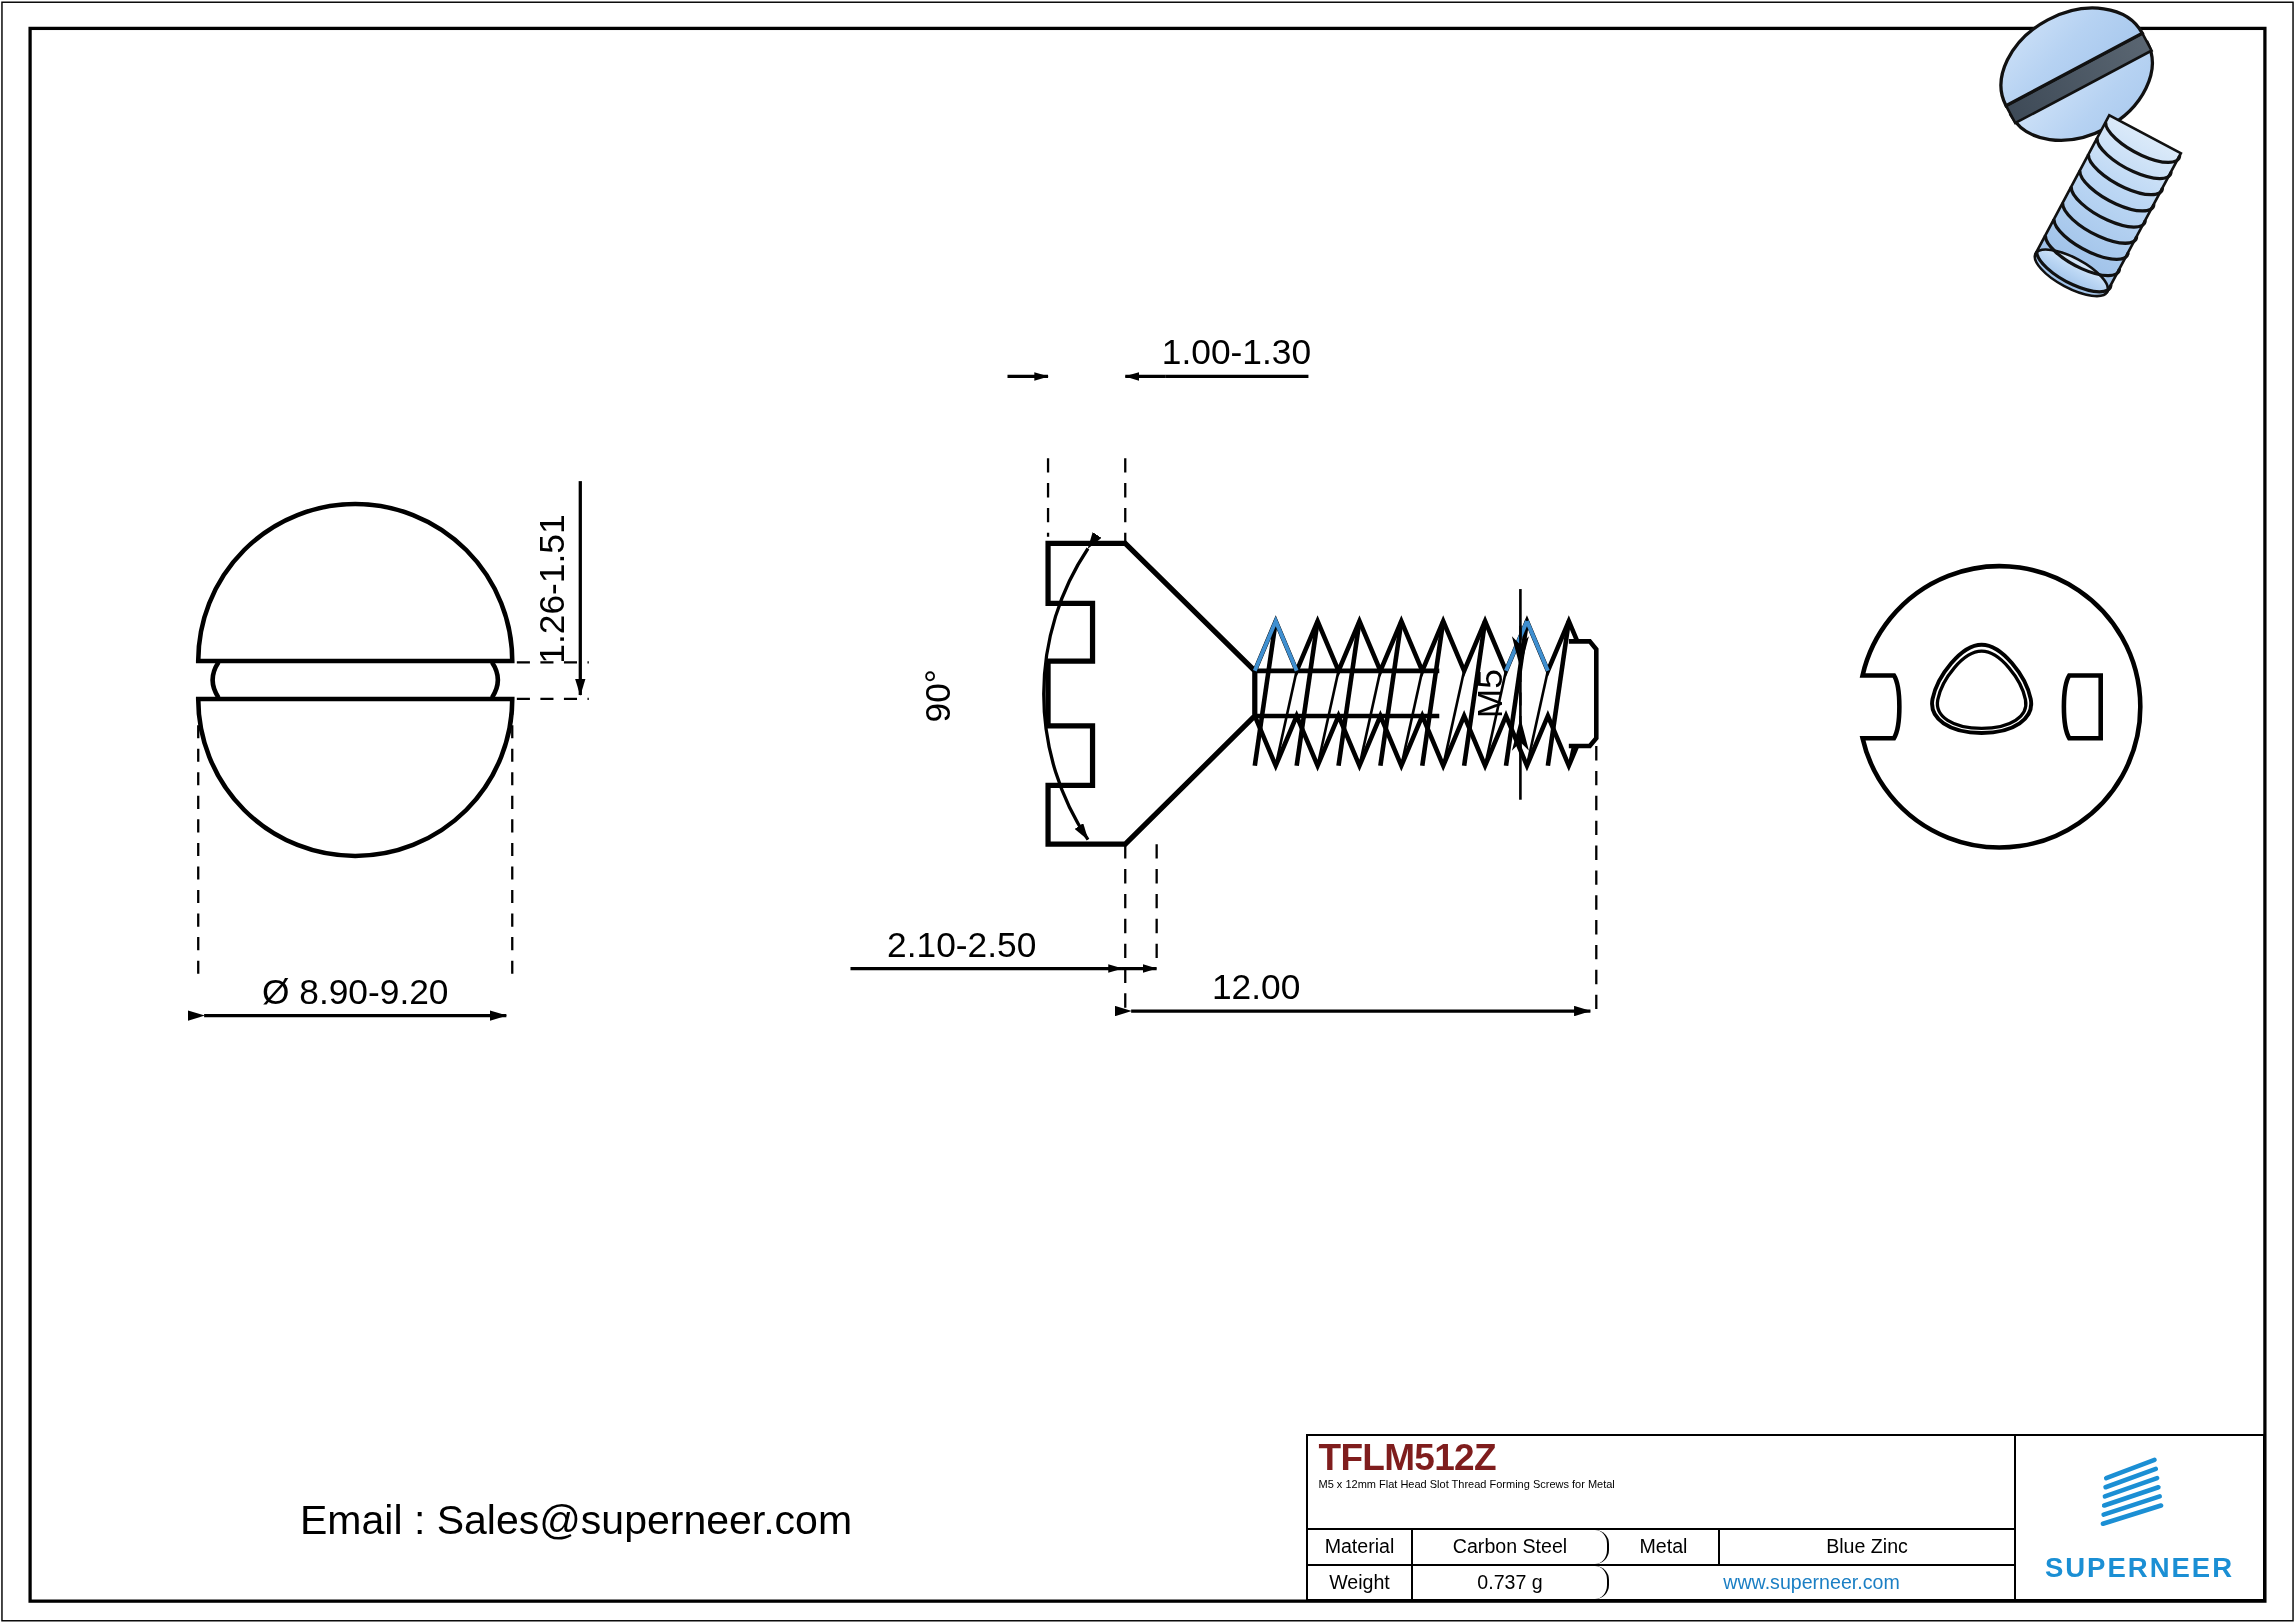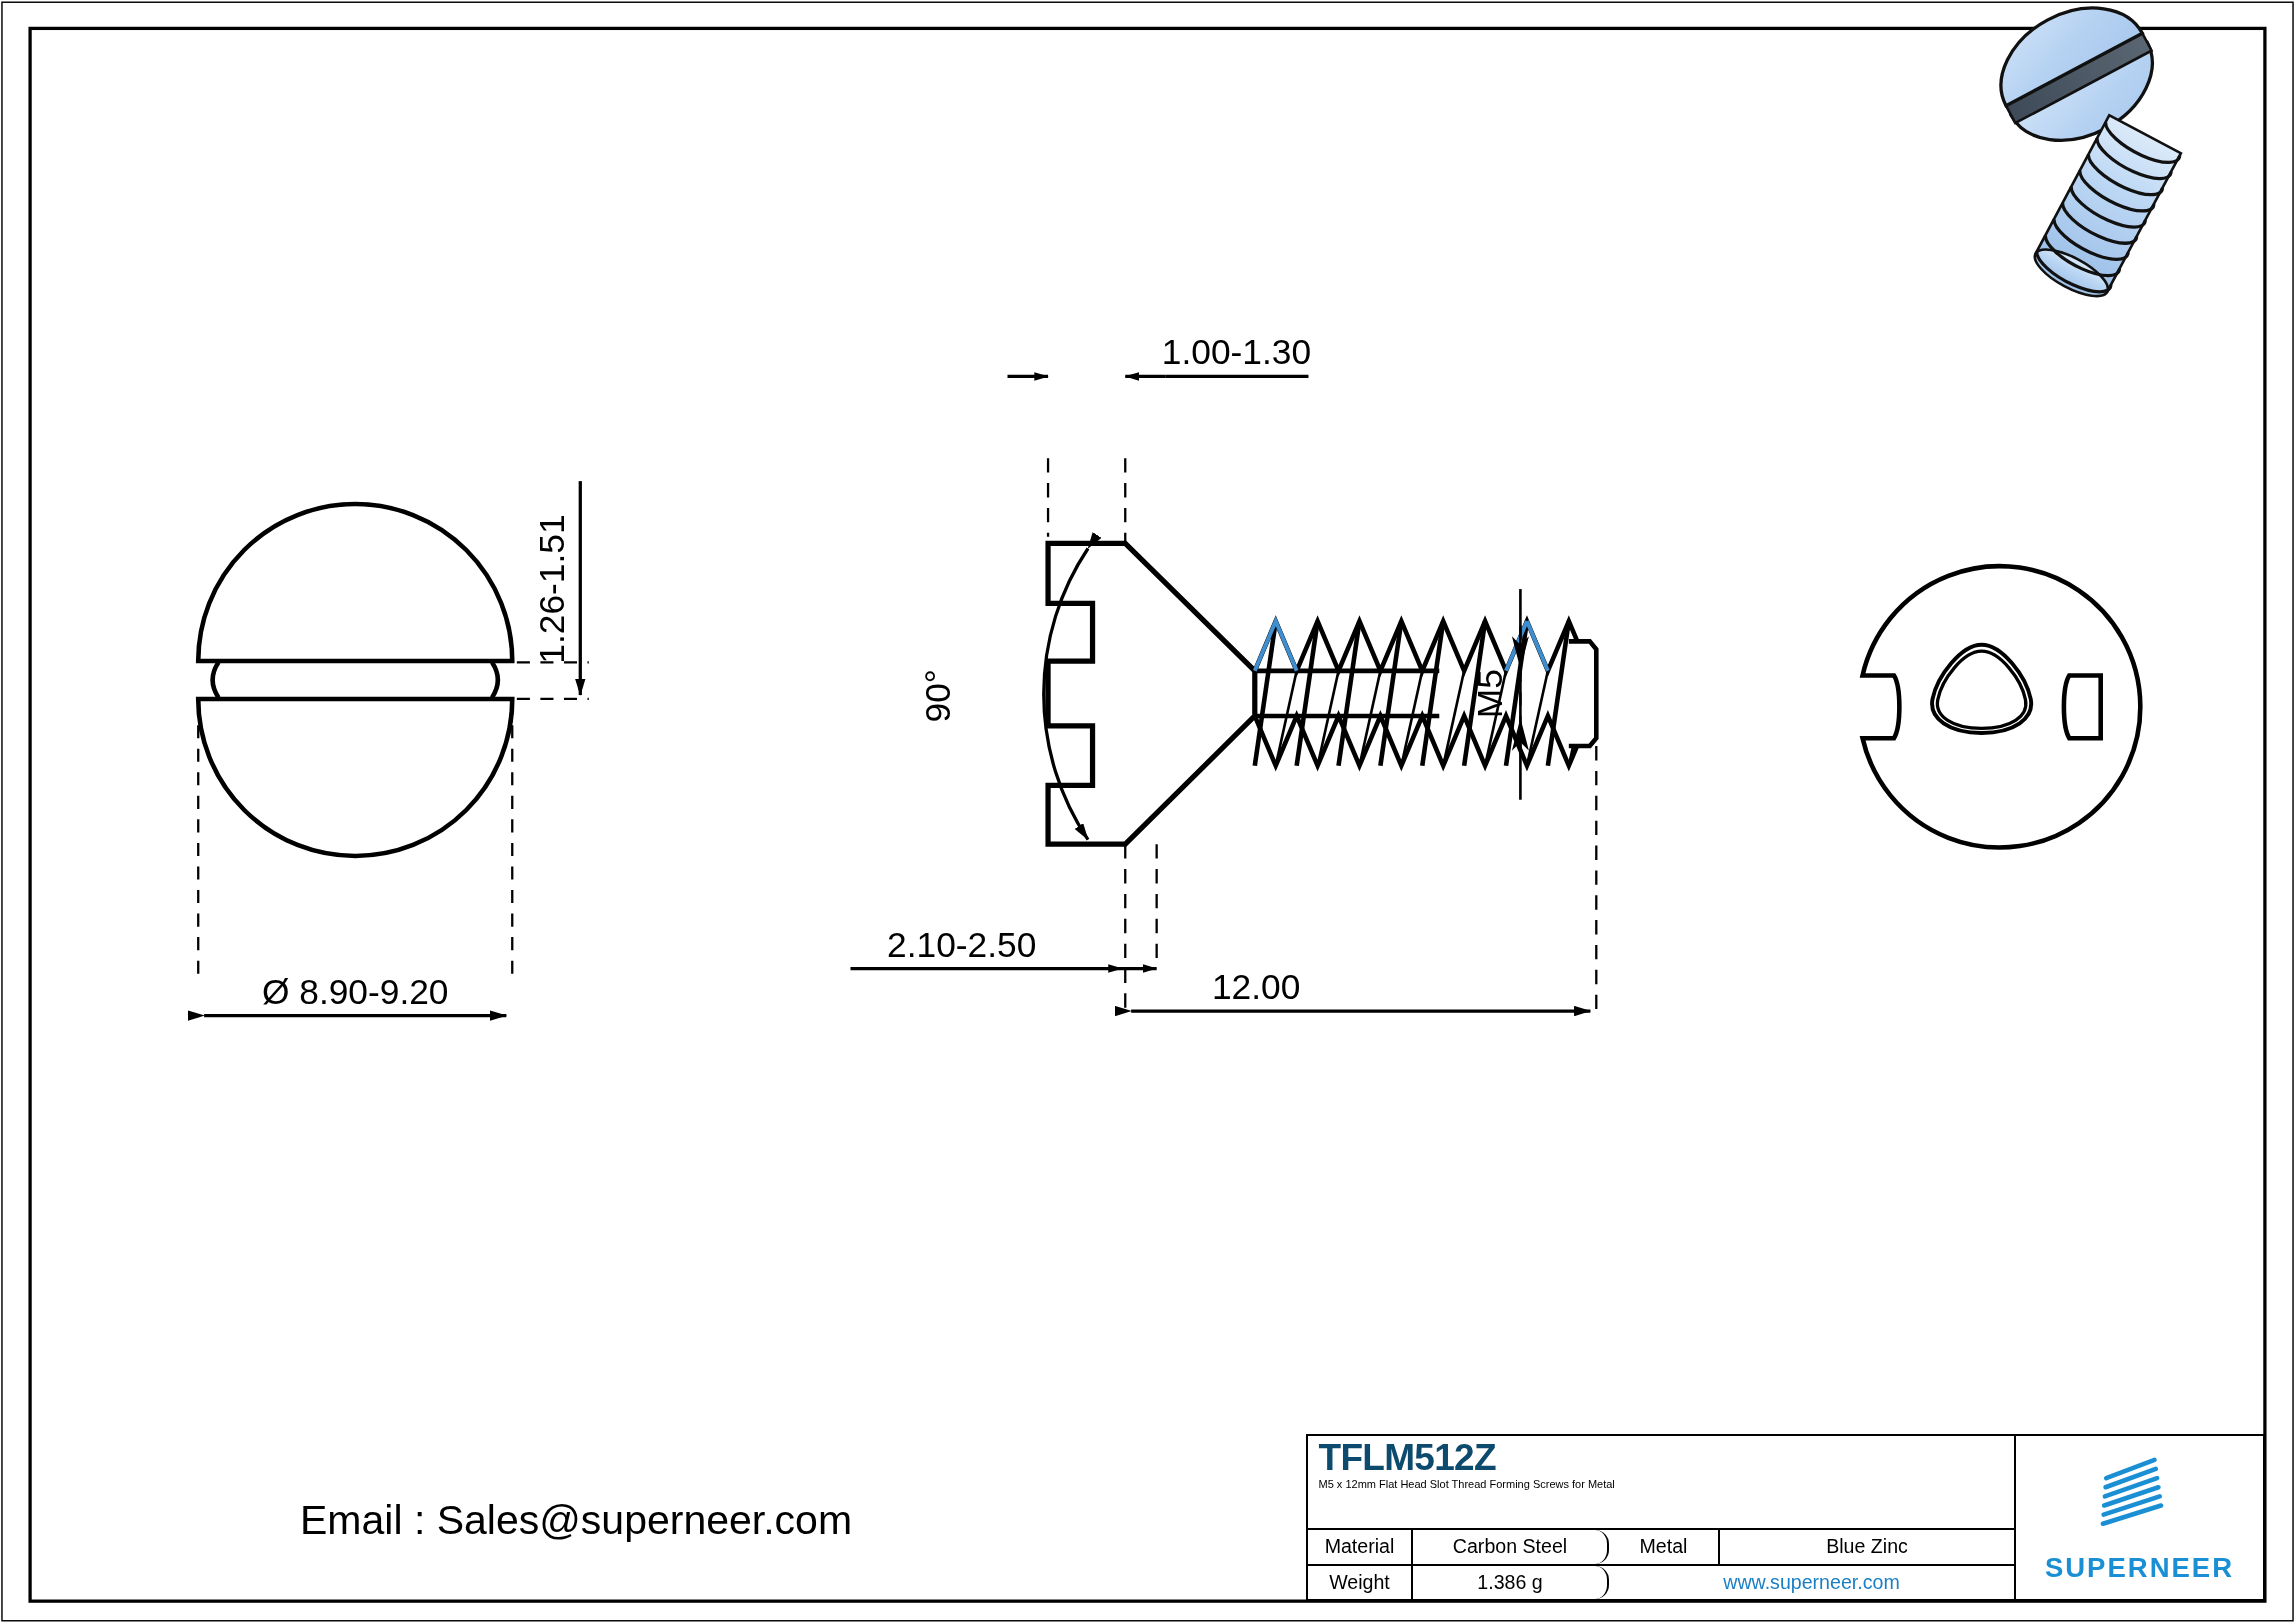--- a/index.html
+++ b/index.html
@@ -29,21 +29,21 @@
     border-right:2px solid #000;
   }
   #tb-id-area{
     flex:0 0 94px;
     box-sizing:border-box;
     border-bottom:2px solid #000;
     padding:2.6px 0 0 10.5px;
     position:relative;
   }
   #tb-partno{
-    font-size:37px;font-weight:bold;color:#0c4a6e;
+    font-size:37px;font-weight:bold;color:#7f1d1d;
     letter-spacing:-0.7px;line-height:1.02;
     font-family:"Liberation Sans", sans-serif;
   }
   #tb-desc{
     font-size:11px;color:#000;line-height:1.1;margin-top:1.3px;
     font-family:"Liberation Sans", sans-serif;
   }
   .tb-row{display:flex;flex:1 1 0;}
   .tb-row.first{border-bottom:2px solid #000;}
   .tb-cell{
@@ -309,21 +309,21 @@
 
       <div class="tb-row first">
         <div class="tb-cell c-label">Material</div>
         <div class="tb-cell c-value">Carbon Steel</div>
         <div class="tb-cell c-label2">Metal</div>
         <div class="tb-cell c-value2 last">Blue Zinc</div>
       </div>
 
       <div class="tb-row">
         <div class="tb-cell c-label">Weight</div>
-        <div class="tb-cell c-value">1.386 g</div>
+        <div class="tb-cell c-value">0.737 g</div>
         <div class="tb-cell c-wide last link">www.superneer.com</div>
       </div>
 
     </div>
 
     <div id="tb-logo">
       <svg id="logo-mark" viewBox="0 0 130 118">
         <g stroke="#1b8fd4" stroke-width="7" stroke-linecap="round" fill="none">
           <line x1="14" y1="40" x2="88" y2="12"></line>
           <line x1="13" y1="54" x2="90" y2="26"></line>

